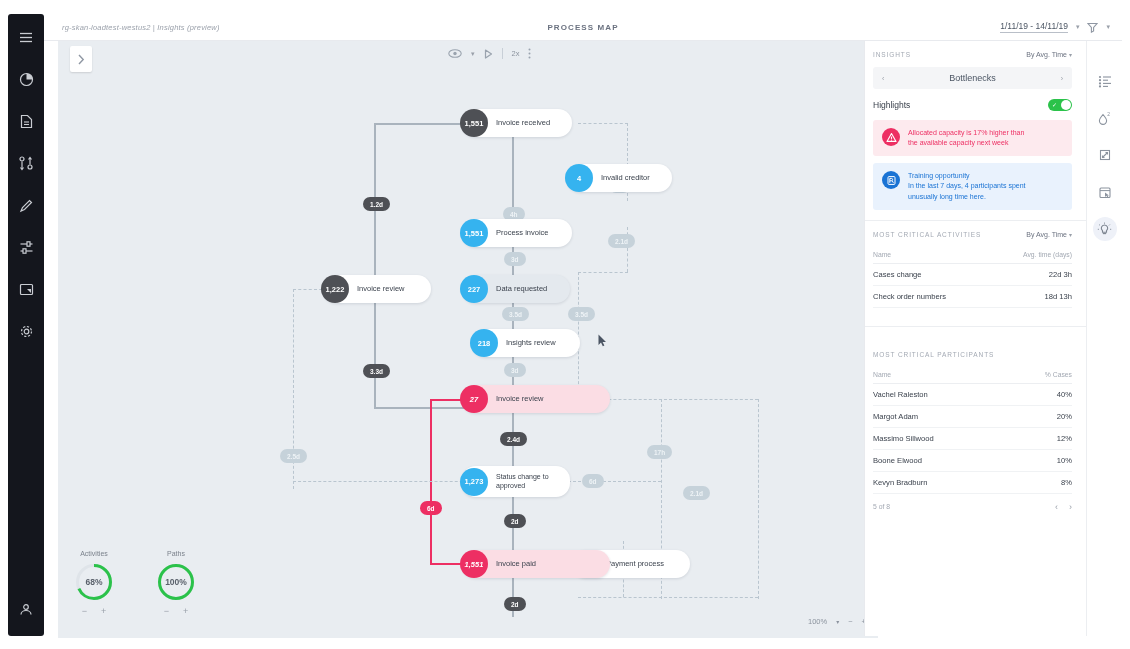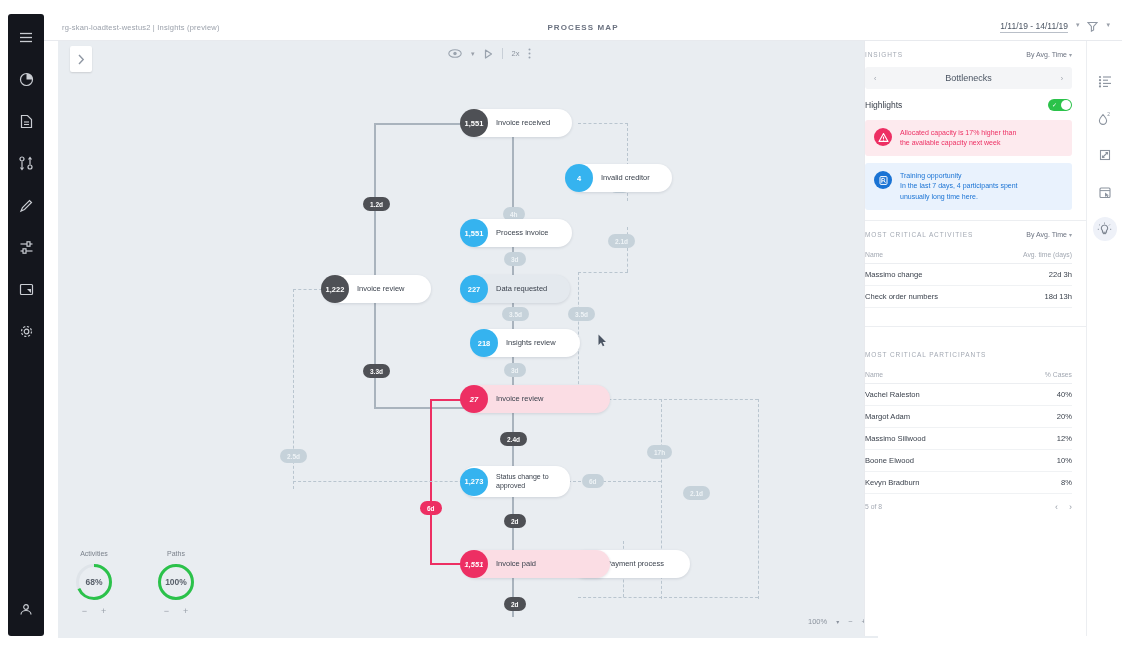--- a/index.html
+++ b/index.html
@@ -34,28 +34,28 @@
   
   .topbar {
     position: absolute; left: 44px; top: 14px;
     width: 1078px; height: 27px;
     background: #ffffff;
     border-bottom: 1px solid #e8eaee;
     display: flex; align-items: center;
   }
   .breadcrumb {
     position: absolute; left: 18px;
-    font-size: 7.5px; color: #9ba1ab; letter-spacing: .2px;
+    font-size: 7.5px; color: #9ba1ab; letter-spacing: .2px; font-style: italic;
   }
   .topbar-title {
     position: absolute; left: 0; right: 0; text-align: center;
     font-size: 8px; color: #6b7280; letter-spacing: 1.1px; font-weight: 600;
   }
   .topbar-right {
-    position: absolute; right: 12px; display: flex; align-items: flex-start; gap: 8px;
+    position: absolute; right: 12px; display: flex; align-items: center; gap: 8px;
   }
   .daterange {
     font-size: 8.5px; color: #4b5563;
     border-bottom: 1px solid #b9bfc8;
     padding-bottom: 1px; cursor: pointer;
   }
   .caret { font-size: 7px; color: #9aa0aa; cursor: pointer; }
 
   
   .canvas {
@@ -158,21 +158,21 @@
   .zoomctl span { cursor: pointer; }
 
   
   .rpanel {
     position: absolute; left: 864px; top: 41px;
     width: 222px; height: 595px;
     background: #ffffff;
     border-left: 1px solid #e8eaee;
     font-size: 7.5px;
   }
-  .rsec { padding: 10px 14px 0 0; }
+  .rsec { padding: 10px 14px 0 8px; }
   .rsec-head {
     display: flex; align-items: center; justify-content: space-between;
     margin-bottom: 9px;
   }
   .rsec-title {
     font-size: 6.5px; color: #a3a9b3; letter-spacing: .9px; text-transform: uppercase;
   }
   .rsec-sort { font-size: 7px; color: #6b7280; cursor: pointer; }
   .rsec-sort .cv { font-size: 6px; margin-left: 2px; color: #9aa0aa; }
 
@@ -583,21 +583,21 @@
       </div>
       <table class="tbl">
         <thead>
           <tr>
             <th>Name</th>
             <th class="r">Avg. time (days)</th>
           </tr>
         </thead>
         <tbody>
           <tr>
-            <td>Massimo change</td>
+            <td>Cases change</td>
             <td class="r">22d 3h</td>
           </tr>
           <tr>
             <td>Check order numbers</td>
             <td class="r">18d 13h</td>
           </tr>
         </tbody>
       </table>
     </div>
 

